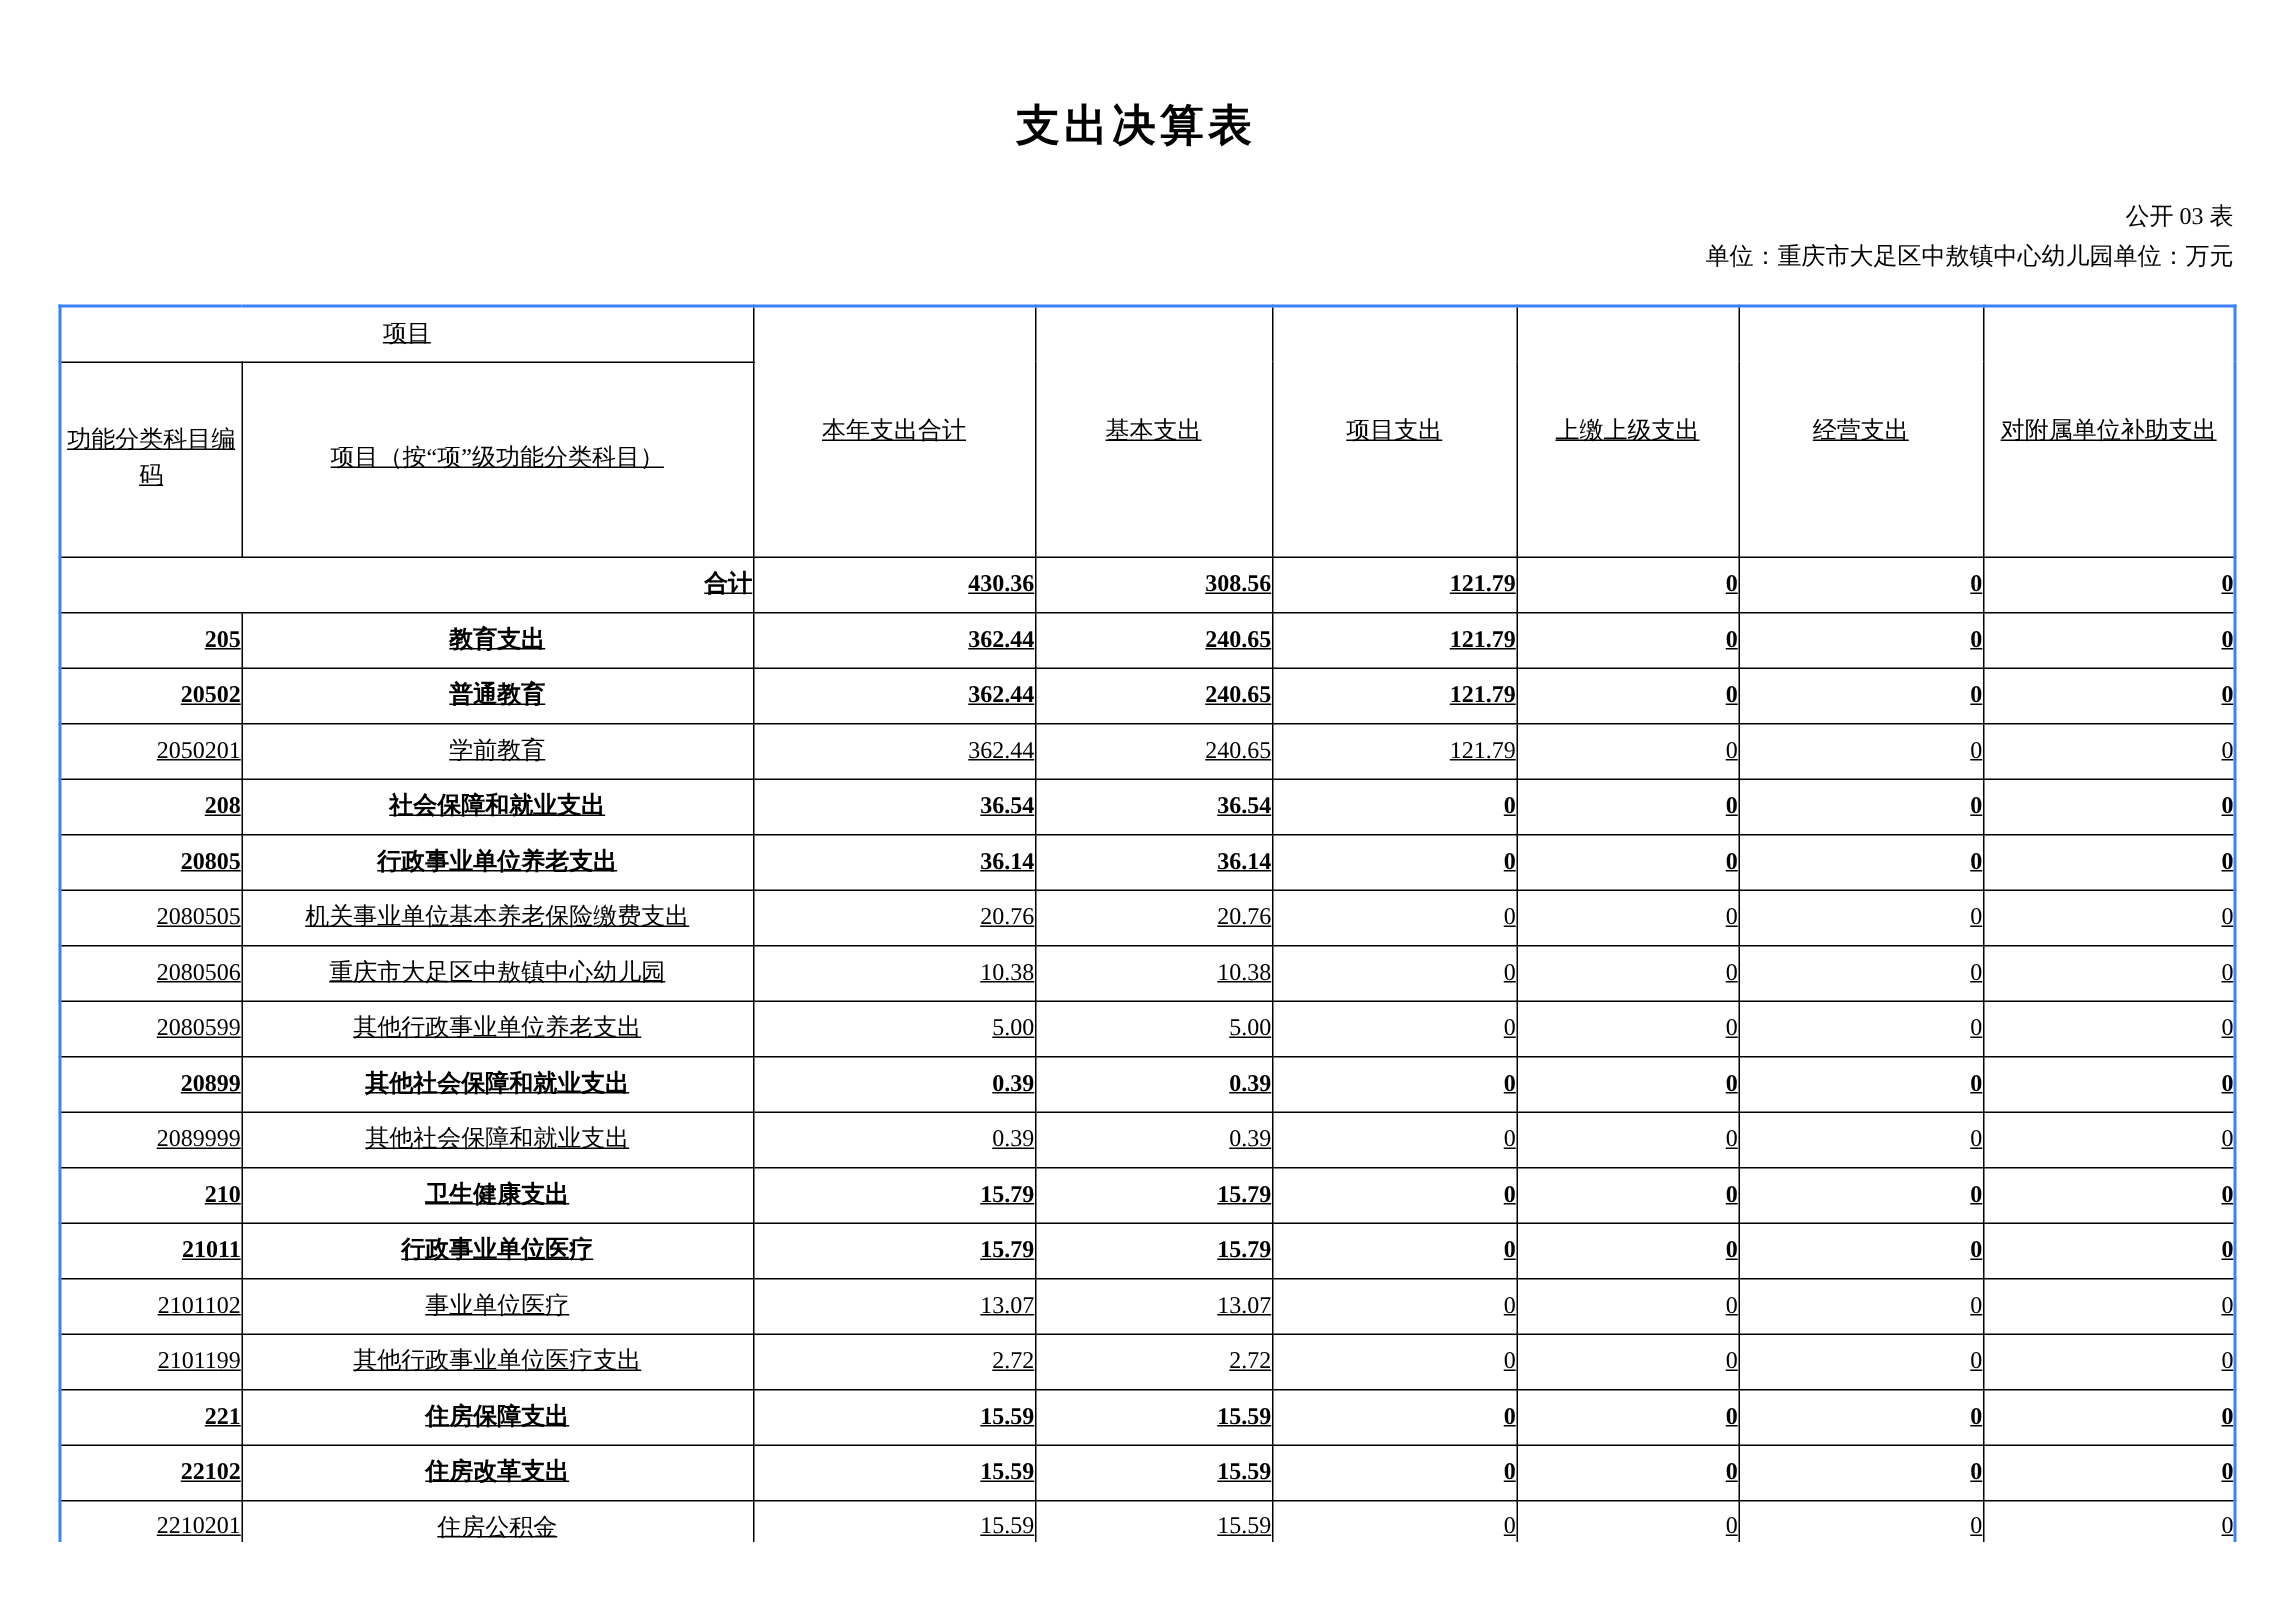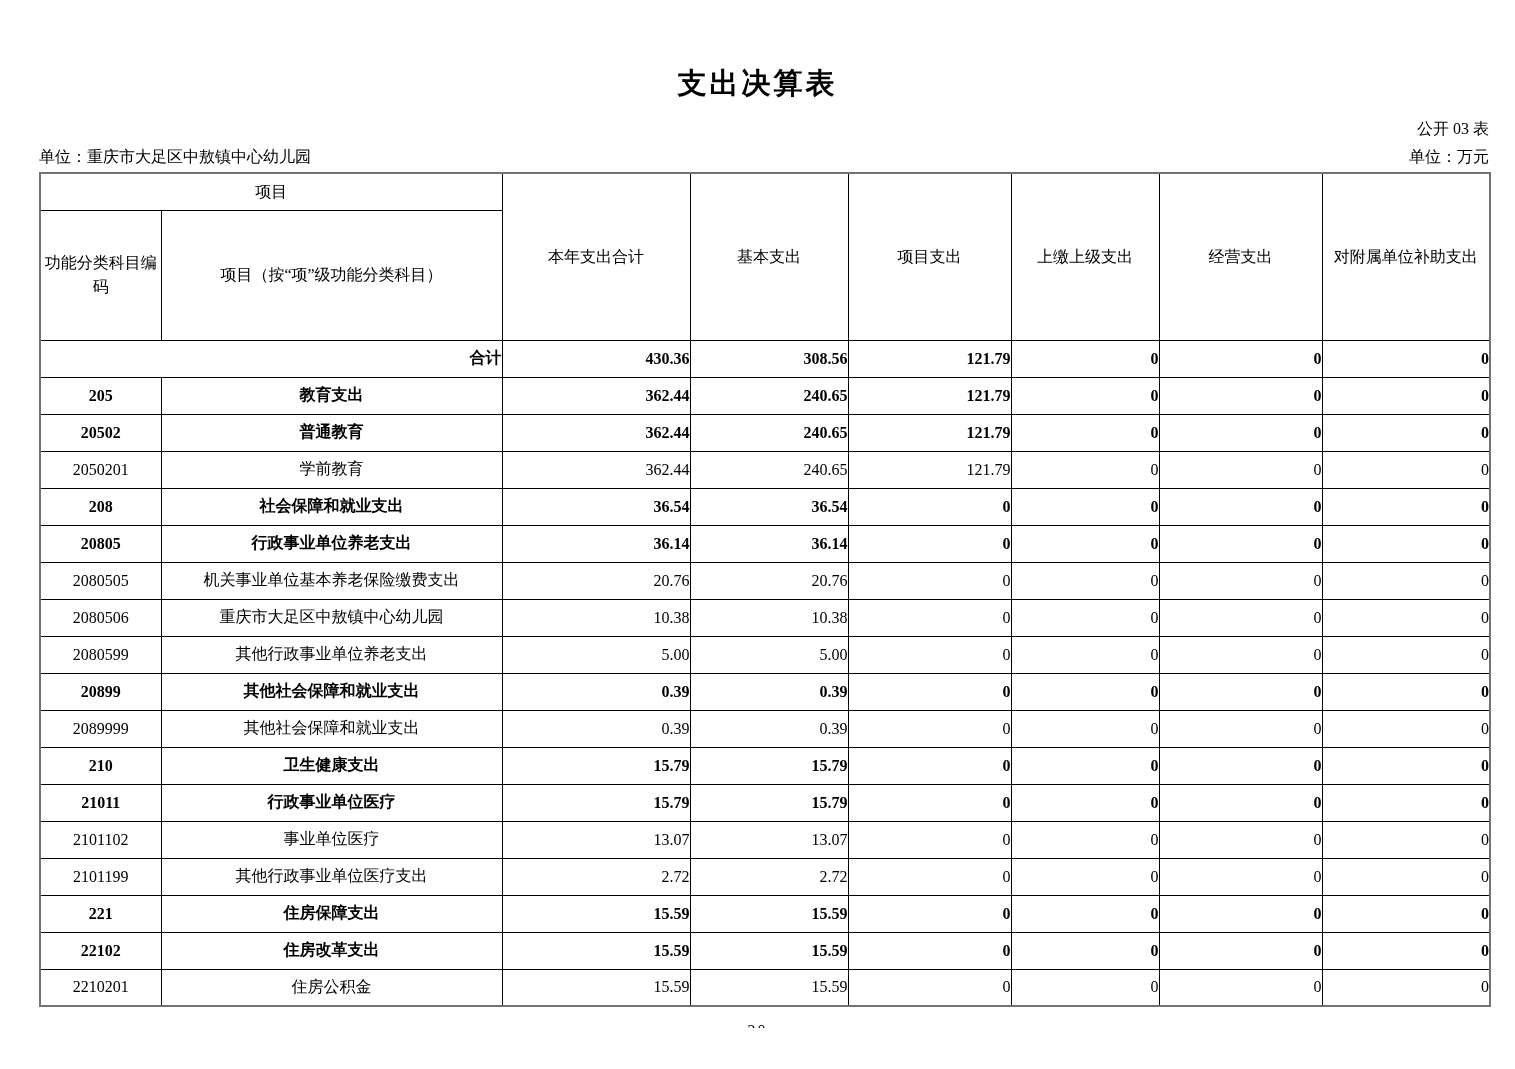--- a/index.html
+++ b/index.html
@@ -14,52 +14,53 @@
   }
   .doc-title {
     margin-top: 64px;
     text-align: center;
     font-size: 29px;
     font-weight: bold;
     letter-spacing: 3px;
   }
   .meta-zone { margin: 0 26px 0 39px; }
   .form-ref {
-    margin-top: 15px;
+    margin-top: 30px;
     text-align: right;
     font-size: 16px;
   }
   .unit-row {
     margin-top: 6px;
     display: flex;
-    justify-content: space-between;
+    justify-content: flex-end;
     font-size: 16px;
     line-height: 22px;
   }
   table.report {
-    margin: 4px 26px 0 39px;
+    margin: 20px 26px 0 39px;
     border-collapse: collapse;
     table-layout: fixed;
     width: 1450px;
-    border: 2px solid #737373;
+    border: 2px solid #3b82f6;
+    text-decoration: underline;
   }
   table.report td, table.report th {
     border: 1px solid #000;
     font-size: 16px;
     font-weight: normal;
     padding: 0;
     overflow: hidden;
     vertical-align: middle;
     background: #fff;
   }
   tr.hdr1 { height: 37px; }
   tr.hdr2 { height: 130px; }
   tr.datarow { height: 37px; }
   th.h { font-weight: bold; text-align: center; line-height: 1.5; padding: 0 6px; }
-  td.code { text-align: center; padding-left: 4px; }
+  td.code { text-align: right; padding-left: 4px; }
   td.name { text-align: center; padding-left: 6px; }
   td.num  { text-align: right; padding-right: 6px; }
   td.total-label { text-align: right; font-weight: bold; }
   tr.bold td { font-weight: bold; }
   .page-footer {
     margin-top: 14px;
     text-align: center;
     font-size: 16px;
     letter-spacing: 2px;
   }

